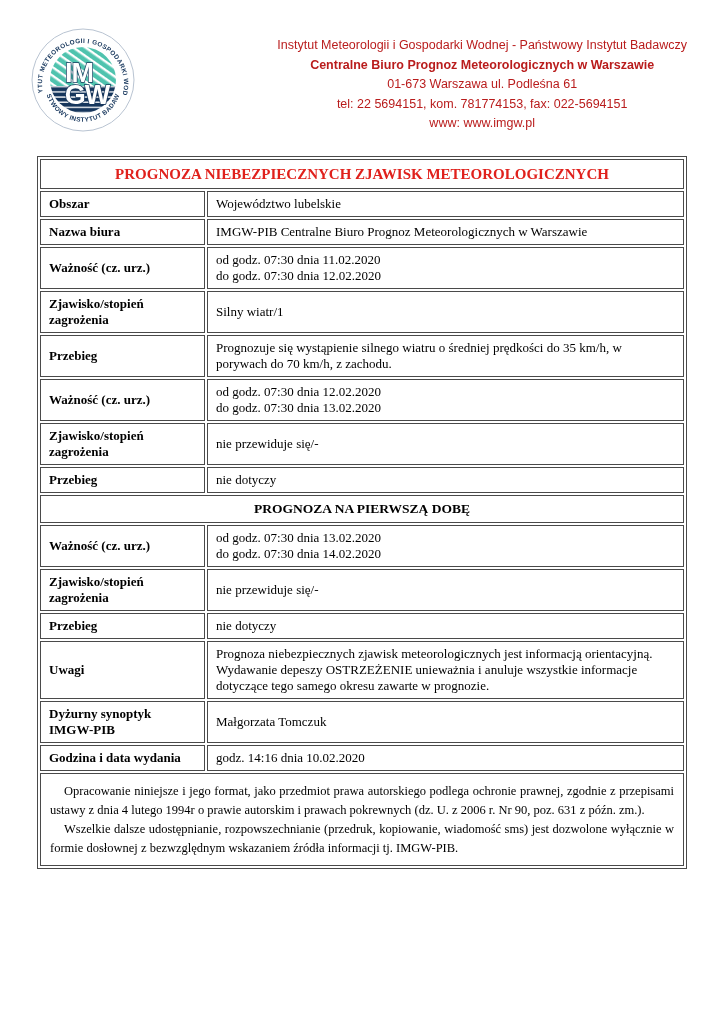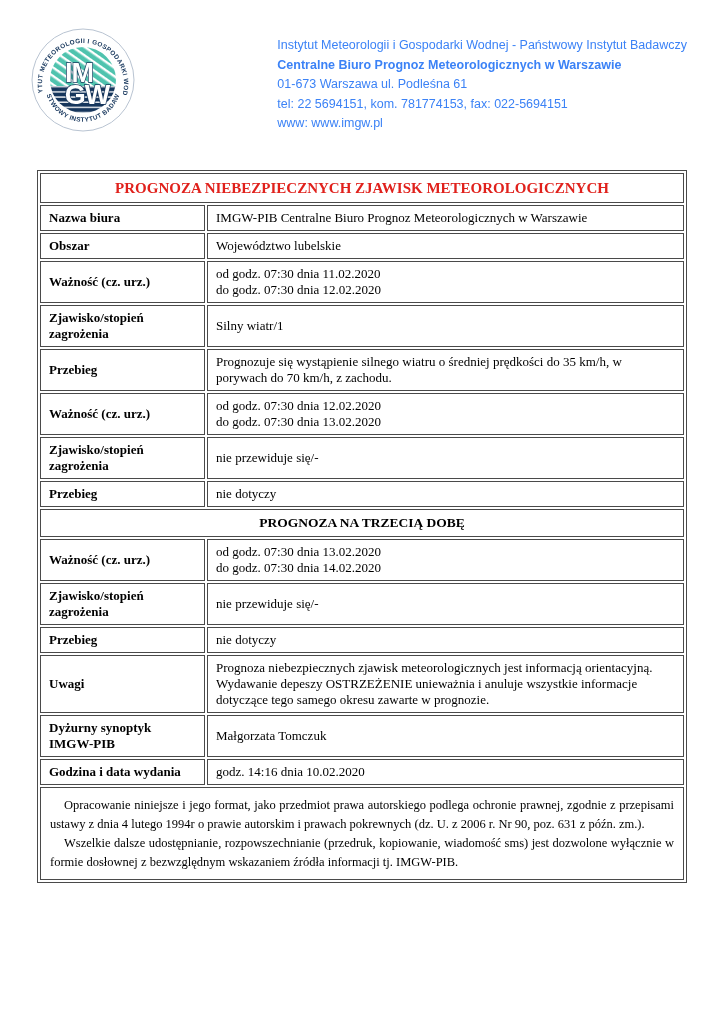--- a/index.html
+++ b/index.html
@@ -8,31 +8,31 @@
     background:#ffffff;
     position:relative;
     font-family:"Liberation Serif", serif;
     color:#000;
   }
 
   
   .logo-wrap { position:absolute; top:25px; left:31px; width:104px; height:110px; }
   .header-contact {
     position:absolute; top:36px; right:37px;
-    text-align:left;
+    text-align:center;
     font-family:"Liberation Sans", sans-serif;
     font-size:12.5px; line-height:19.5px;
-    color:#3b82f6;
+    color:#b91c1c;
     white-space:nowrap;
   }
   .header-contact .bold-line { font-weight:bold; }
 
   
   table.doc {
-    position:absolute; top:170px; left:37px;
+    position:absolute; top:156px; left:37px;
     width:650px;
     border-collapse:separate; border-spacing:2px;
     border:1px solid #4a4a4a;
     font-size:13px;
   }
   table.doc td {
     border:1px solid #4a4a4a;
     padding:4px 8px;
     line-height:16px;
     vertical-align:middle;
@@ -111,27 +111,27 @@
       <col style="width:165px">
       <col>
     </colgroup>
 
   <tbody>
       <tr class="doc-title-row">
     <td colspan="2">PROGNOZA NIEBEZPIECZNYCH ZJAWISK METEOROLOGICZNYCH</td>
   </tr>
 
   <tr>
+    <td class="label-cell">Obszar</td>
+    <td class="value-cell">Województwo lubelskie</td>
+  </tr>
+
+  <tr>
     <td class="label-cell">Nazwa biura</td>
     <td class="value-cell">IMGW-PIB Centralne Biuro Prognoz Meteorologicznych w Warszawie</td>
-  </tr>
-
-  <tr>
-    <td class="label-cell">Obszar</td>
-    <td class="value-cell">Województwo lubelskie</td>
   </tr>
 
   <tr>
     <td class="label-cell">Ważność (cz. urz.)</td>
     <td class="value-cell">
       <span class="vline">od godz. 07:30 dnia 11.02.2020</span>
       <span class="vline">do godz. 07:30 dnia 12.02.2020</span>
     </td>
   </tr>
   <tr>
@@ -153,21 +153,21 @@
   <tr>
     <td class="label-cell">Zjawisko/stopień zagrożenia</td>
     <td class="value-cell phenomenon-value">nie przewiduje się/-</td>
   </tr>
   <tr>
     <td class="label-cell">Przebieg</td>
     <td class="value-cell">nie dotyczy</td>
   </tr>
 
   <tr class="section-title-row">
-    <td colspan="2">PROGNOZA NA TRZECIĄ DOBĘ</td>
+    <td colspan="2">PROGNOZA NA PIERWSZĄ DOBĘ</td>
   </tr>
   <tr>
     <td class="label-cell">Ważność (cz. urz.)</td>
     <td class="value-cell">
       <span class="vline">od godz. 07:30 dnia 13.02.2020</span>
       <span class="vline">do godz. 07:30 dnia 14.02.2020</span>
     </td>
   </tr>
   <tr>
     <td class="label-cell">Zjawisko/stopień zagrożenia</td>

